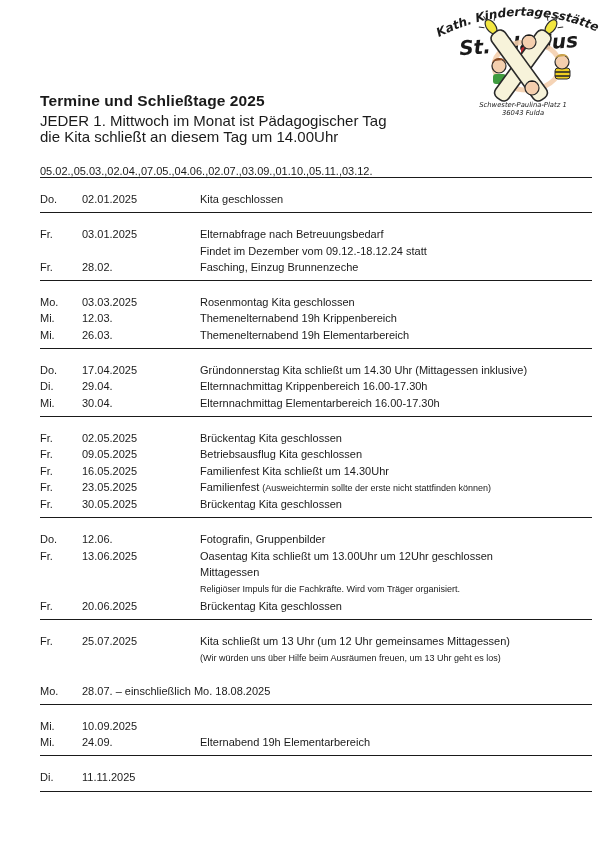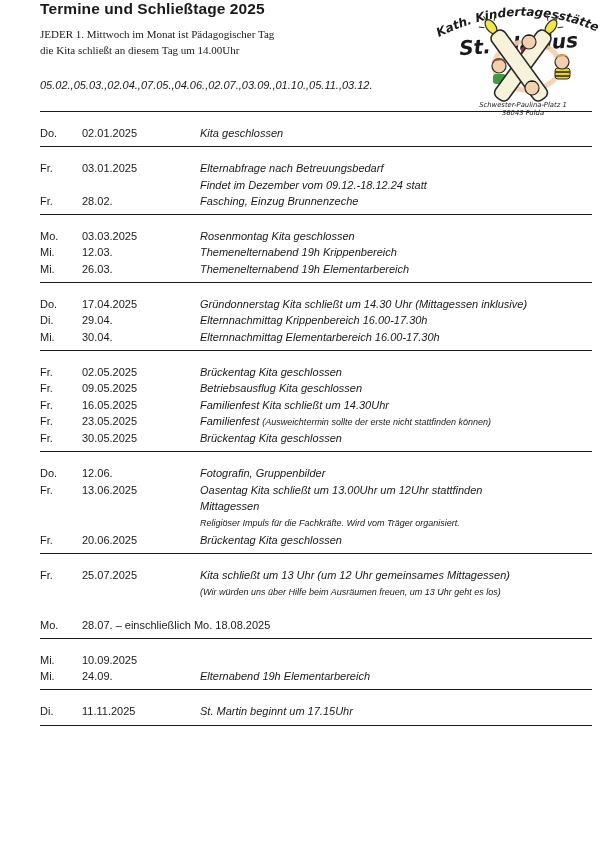--- a/index.html
+++ b/index.html
@@ -6,34 +6,34 @@
   body {
     width: 607px; height: 841px;
     background: #ffffff;
     font-family: "Liberation Sans", sans-serif;
     color: #1a1a1a;
     position: relative;
     overflow: hidden;
   }
   .logo-wrap { position: absolute; top: 2px; right: 5px; width: 175px; height: 118px; }
   .content { position: absolute; left: 40px; top: 0; width: 552px; }
-  .doc-title { font-size: 15.5px; font-weight: bold; letter-spacing: 0.1px; }
-  .subtitle { font-size: 11px; line-height: 15.5px; margin-top: 9px; font-family: Liberation Serif, serif; }
+  .doc-title { margin-top: 92px; font-size: 15.5px; font-weight: bold; letter-spacing: 0.1px; }
+  .subtitle { font-size: 15px; line-height: 15.5px; margin-top: 3px; }
   .dates-row {
-    margin-top: 21px; font-size: 11px; padding-bottom: 20px;
-    border-bottom: 1.7px solid #1a1a1a; white-space: nowrap; font-style: italic;
+    margin-top: 21px; font-size: 11px; padding-bottom: 0;
+    border-bottom: 1.7px solid #1a1a1a; white-space: nowrap;
   }
   .section {
     padding-top: 13px; padding-bottom: 5px;
     border-bottom: 1.7px solid #1a1a1a;
   }
   .row { display: flex; align-items: flex-start; font-size: 11px; line-height: 16.3px; }
   .row .day  { width: 42px;  flex: none; }
   .row .date { width: 118px; flex: none; }
-  .row .desc { flex: 1; min-width: 0; font-style: italic; }
+  .row .desc { flex: 1; min-width: 0; }
   .row.wide .date { width: auto; }
   .row.wide .desc { flex: none; margin-left: 24px; }
   .row.gap { margin-top: 16px; }
   .small { font-size: 9px; }
   svg text { font-family: "DejaVu Sans", sans-serif; }
 </style>
 </head>
 <body>
 
 <div class="logo-wrap">
@@ -222,21 +222,21 @@
           <div class="day">Do.</div>
           <div class="date">12.06.</div>
           <div class="desc">
             <div class="descline"><span>Fotografin, Gruppenbilder</span></div>
           </div>
         </div>
         <div class="row">
           <div class="day">Fr.</div>
           <div class="date">13.06.2025</div>
           <div class="desc">
-            <div class="descline"><span>Oasentag Kita schließt um 13.00Uhr um 12Uhr stattfinden</span></div>
+            <div class="descline"><span>Oasentag Kita schließt um 13.00Uhr um 12Uhr geschlossen</span></div>
             <div class="descline"><span>Mittagessen</span></div>
             <div class="descline"><span class="small">Religiöser Impuls für die Fachkräfte. Wird vom Träger organisiert.</span></div>
           </div>
         </div>
         <div class="row">
           <div class="day">Fr.</div>
           <div class="date">20.06.2025</div>
           <div class="desc">
             <div class="descline"><span>Brückentag Kita geschlossen</span></div>
           </div>
@@ -266,19 +266,16 @@
           <div class="date">24.09.</div>
           <div class="desc">
             <div class="descline"><span>Elternabend 19h Elementarbereich</span></div>
           </div>
         </div>
       </div>
       <div class="section">
         <div class="row">
           <div class="day">Di.</div>
           <div class="date">11.11.2025</div>
-          <div class="desc">
-            <div class="descline"><span>St. Martin beginnt um 17.15Uhr</span></div>
-          </div>
         </div>
       </div>
     </div>
 </div>
 
 </body></html>

